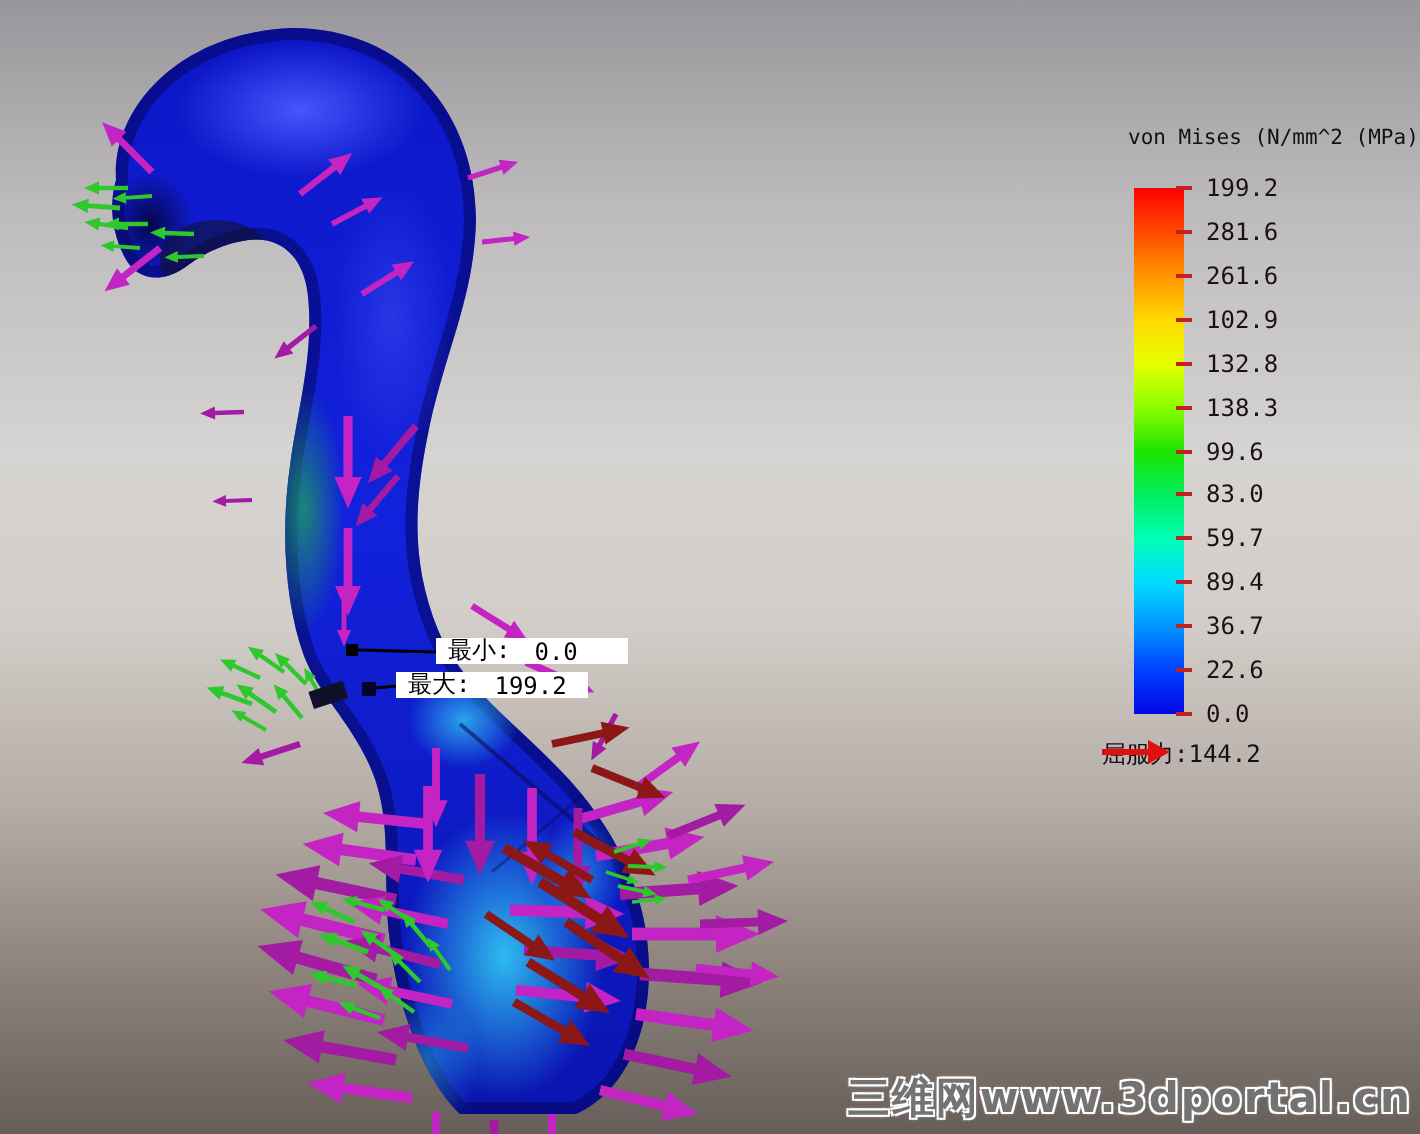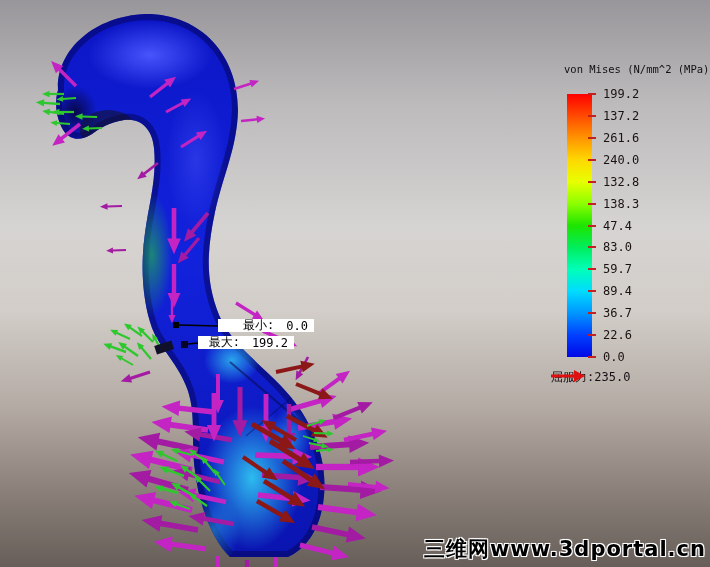--- a/index.html
+++ b/index.html
@@ -20,30 +20,30 @@
   .lrow{position:absolute;left:21px;top:calc(var(--i) * 21.92px - 6px);height:12px;display:flex;align-items:center;}
   .tick{width:8px;height:2px;background:#c32020;margin-right:7px;flex:none;}
   .tval{font-size:12px;color:#1a1212;white-space:nowrap;}
   
   #yield{position:absolute;left:551px;top:369px;display:flex;align-items:center;}
   #yield-arrow{width:34px;height:14px;margin-right:6px;}
   #yield-text{font-size:12px;color:#151015;white-space:nowrap;}
   
   .callout{
     position:absolute;background:#ffffff;height:13px;display:flex;align-items:center;
-    font-size:12px;color:#000;padding:0 6px;white-space:pre;justify-content:flex-end;
+    font-size:12px;color:#000;padding:0 6px;white-space:pre;
   }
   #callout-min{left:218px;top:319px;width:84px;}
   #callout-max{left:198px;top:336px;width:84px;}
   .callout .cv{margin-left:12px;}
   
   #watermark{
     position:absolute;right:4px;bottom:4px;
     font-family:"DejaVu Sans","Liberation Sans",sans-serif;
-    font-size:21px;font-weight:700;letter-spacing:1px;color:#000000;
+    font-size:21px;font-weight:700;letter-spacing:1px;color:#737373;
     text-shadow:-1px -1px 0 #fff,1px -1px 0 #fff,-1px 1px 0 #fff,1px 1px 0 #fff,0 0 2px #fff;
     white-space:nowrap;
   }
   .mag{fill:#c324c3;}
   .mag2{fill:#a31aa3;}
   .red{fill:#8b1717;}
   .grn{fill:#2ec82e;}
 </style>
 </head>
 <body>
@@ -220,41 +220,41 @@
 
   <div id="legend-title">von Mises (N/mm^2 (MPa))</div>
   <div id="legend">
     <div id="color-bar" style="background: linear-gradient(rgb(255, 0, 0) 0%, rgb(255, 74, 0) 8.3%, rgb(255, 148, 0) 16.7%, rgb(255, 216, 0) 25%, rgb(232, 255, 0) 33.3%, rgb(140, 255, 0) 41.7%, rgb(30, 228, 0) 50%, rgb(0, 238, 92) 58.3%, rgb(0, 255, 184) 66.7%, rgb(0, 220, 255) 75%, rgb(0, 150, 255) 83.3%, rgb(0, 64, 255) 91.7%, rgb(0, 8, 230) 100%);"></div>
     <div class="lrow" style="--i:0">
         <span class="tick"></span>
         <span class="tval">199.2</span>
       </div>
     <div class="lrow" style="--i:1">
         <span class="tick"></span>
-        <span class="tval">137.2</span>
+        <span class="tval">281.6</span>
       </div>
     <div class="lrow" style="--i:2">
         <span class="tick"></span>
         <span class="tval">261.6</span>
       </div>
     <div class="lrow" style="--i:3">
         <span class="tick"></span>
-        <span class="tval">240.0</span>
+        <span class="tval">102.9</span>
       </div>
     <div class="lrow" style="--i:4">
         <span class="tick"></span>
         <span class="tval">132.8</span>
       </div>
     <div class="lrow" style="--i:5">
         <span class="tick"></span>
         <span class="tval">138.3</span>
       </div>
     <div class="lrow" style="--i:6">
         <span class="tick"></span>
-        <span class="tval">47.4</span>
+        <span class="tval">99.6</span>
       </div>
     <div class="lrow" style="--i:7">
         <span class="tick"></span>
         <span class="tval">83.0</span>
       </div>
     <div class="lrow" style="--i:8">
         <span class="tick"></span>
         <span class="tval">59.7</span>
       </div>
     <div class="lrow" style="--i:9">
@@ -273,21 +273,21 @@
         <span class="tick"></span>
         <span class="tval">0.0</span>
       </div>
   </div>
 
   <div id="yield">
     <svg id="yield-arrow" viewBox="0 0 34 14">
       <rect x="0" y="5.5" width="24" height="3" fill="#e01010"></rect>
       <path d="M23,1 L34,7 L23,13 Z" fill="#e01010"></path>
     </svg>
-    <span id="yield-text"><span>屈服力:</span><span>235.0</span></span>
+    <span id="yield-text"><span>屈服力:</span><span>144.2</span></span>
   </div>
 
   <div id="callout-min" class="callout">
     <span>最小:</span><span class="cv">0.0</span>
   </div>
   <div id="callout-max" class="callout">
     <span>最大:</span><span class="cv">199.2</span>
   </div>
 
   <div id="watermark">三维网www.3dportal.cn</div>

